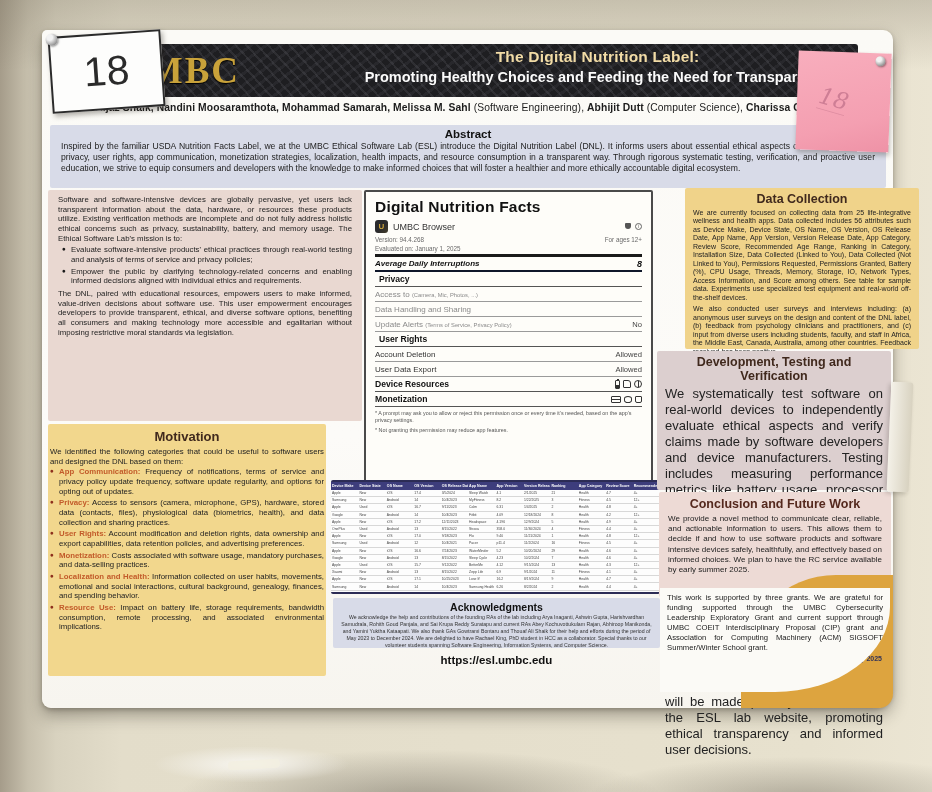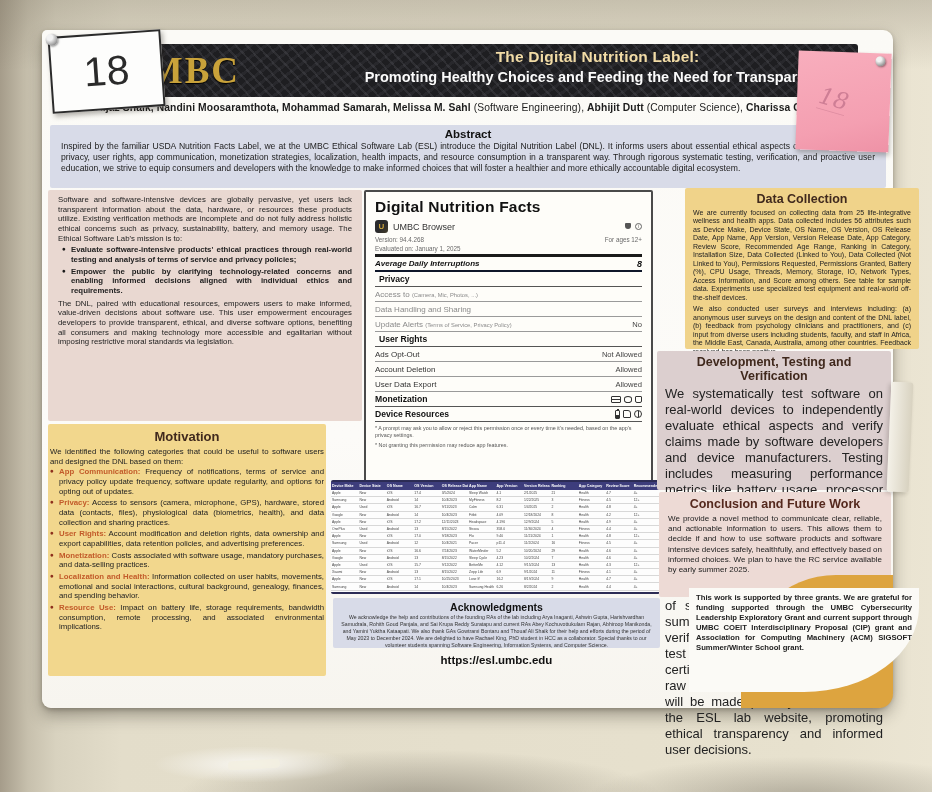--- a/index.html
+++ b/index.html
@@ -53,21 +53,21 @@
   .panel { position:absolute; border-radius:2px; }
   .panel h2 { text-align:center; font-size:12.5px; color:#40291d; margin-bottom:3px; }
   .panel p, .panel li { font-size:7.8px; line-height:1.24; color:#222; text-align:justify; }
 
   .abstract { left:8px; top:95px; width:836px; height:63px; background:#d8dbe8; padding:3px 11px; }
   .abstract h2 { color:#111; font-size:11.5px; margin-bottom:1px; }
   .abstract p { font-size:8.6px; line-height:1.26; }
 
   .introduction { left:6px; top:160px; width:314px; height:231px; background:#e9d8d1; padding:5px 10px; }
   .introduction h2 { font-size:13px; }
-  .introduction ul { list-style:none; margin:2px 0 3px 4px;font-weight:bold; }
+  .introduction ul { list-style:none; margin:2px 0 3px 4px; }
   .introduction li { padding-left:9px; position:relative; margin-bottom:2px; }
   .introduction li::before { content:"●"; position:absolute; left:0; top:0; font-size:6.5px; color:#1a1a1a; }
 
   .motivation { left:6px; top:394px; width:278px; height:252px; background:#f2d78d; padding:5px 2px; }
   .motivation h2 { font-size:13px; }
   .motivation ul { list-style:none; margin-top:1px; }
   .motivation li { padding-left:9px; position:relative; margin-bottom:2px; }
   .motivation li::before { content:"●"; position:absolute; left:0; top:0; font-size:6.5px; color:#8d2f1c; }
   .motivation .term { font-weight:700; color:#c25b2a; }
 
@@ -134,22 +134,22 @@
   .datacol { left:615px; top:158px; width:234px; height:161px; background:#f0d38a; padding:4px 8px;margin-left:28px; }
   .datacol p { font-size:7px; line-height:1.21; margin-bottom:3px; }
   .devtest { left:615px; top:321px; width:234px; height:139px; background:#dccfcf; padding:4px 8px; }
   .devtest p { font-size:13px; line-height:1.23; margin-bottom:4px; }
   .conclusion { left:617px; top:462px; width:232px; height:105px; background:#eddad5; padding:5px 9px; }
   .conclusion h2 { color:#54281d; }
   .conclusion p { font-size:8px; line-height:1.28; }
 
   .gold-corner { position:absolute; right:0; bottom:0; width:152px; height:133px;
                  background:#dda43f; border-top-left-radius:95px 105px; border-radius:95px 0 14px 0; }
-  .funding { position:absolute; left:647px; top:558px; width:230px; height:104px;
-             background:#fbfaf6; border-bottom-right-radius:115px 85px; padding:5px 7px;font-weight:bold; }
+  .funding { position:absolute; left:618px; top:558px; width:230px; height:104px;
+             background:#fbfaf6; border-bottom-right-radius:115px 85px; padding:5px 7px; }
   .funding p { font-size:7.7px; line-height:1.3; text-align:justify; color:#222; }
   .poster-date { position:absolute; right:11px; bottom:46px; font-size:7px; font-weight:700; color:#333358; }
 
   
   .number-card {
     position:absolute; left:50px; top:33px; width:113px; height:77px;
     background:#fdfdfc; border:2.5px solid #2b2b2b; transform:rotate(-4deg);
     box-shadow:2px 3px 5px rgba(40,35,25,.35);
     display:flex; align-items:center; justify-content:center;
   }
@@ -252,45 +252,41 @@
             <span class="ltext">Data Handling and Sharing</span>
           </div>
           <div class="lrow muted">
             <span class="ltext">Update Alerts <span class="note">(Terms of Service, Privacy Policy)</span></span>
             <span class="lval">No</span>
           </div>
           <div class="lrow header">
             <span class="ltext">User Rights</span>
           </div>
           <div class="lrow ">
-            <span class="ltext">Ads Opt-Out</span>
-            <span class="lval">Not Allowed</span>
-          </div>
-          <div class="lrow ">
             <span class="ltext">Account Deletion</span>
             <span class="lval">Allowed</span>
           </div>
           <div class="lrow ">
             <span class="ltext">User Data Export</span>
             <span class="lval">Allowed</span>
+          </div>
+          <div class="lrow header flush">
+            <span class="ltext">Device Resources</span>
+            <span class="iconset">
+              <span class="ic-batt"></span>
+              <span class="ic-store"></span>
+              <span class="ic-net"></span>
+            </span>
           </div>
           <div class="lrow header flush">
             <span class="ltext">Monetization</span>
             <span class="iconset">
               <span class="ic-card"></span>
               <span class="ic-coins"></span>
               <span class="ic-bag"></span>
-            </span>
-          </div>
-          <div class="lrow header flush">
-            <span class="ltext">Device Resources</span>
-            <span class="iconset">
-              <span class="ic-batt"></span>
-              <span class="ic-store"></span>
-              <span class="ic-net"></span>
             </span>
           </div>
         </div>
       <div>
           <div class="dnl-foot">* A prompt may ask you to allow or reject this permission once or every time it's needed, based on the app's privacy settings.</div>
           <div class="dnl-foot">* Not granting this permission may reduce app features.</div>
         </div>
     </div>
 
     <div class="panel sample-table">

